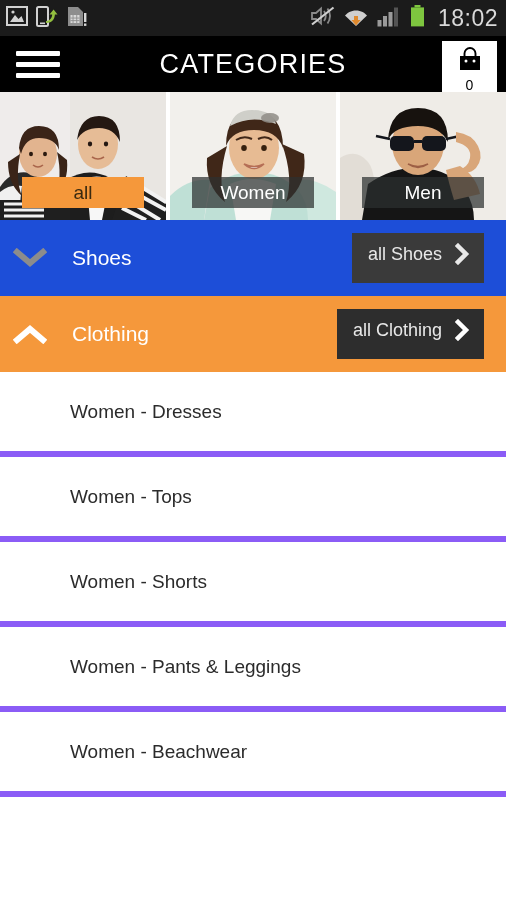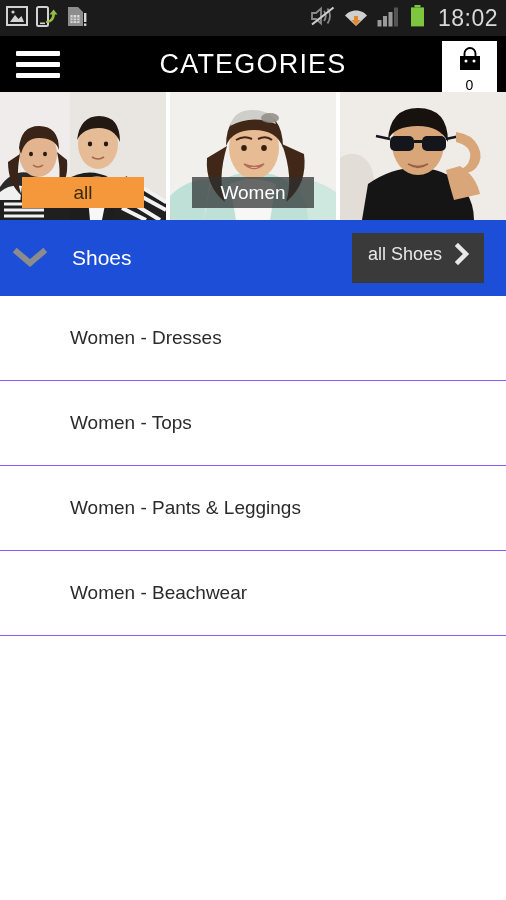--- a/index.html
+++ b/index.html
@@ -170,21 +170,21 @@
   .all-btn .chev-right { margin-left: 13px; display: flex; align-items: center; }
 
   
   .subitems { background: #ffffff; }
   .subitem {
     height: 85px;
     display: flex;
     align-items: center;
     padding-left: 70px;
     box-sizing: border-box;
-    border-bottom: 1px solid #8b5cf6;
+    border-bottom: 6px solid #8b5cf6;
     font-size: 19px;
     color: #2b2b2b;
     cursor: pointer;
     background: #ffffff;
   }
 </style>
 </head>
 <body>
 
 <div id="app">
@@ -340,41 +340,59 @@
           <rect x="50" y="44" width="24" height="15" rx="5" fill="#14161c"></rect>
           <rect x="82" y="44" width="24" height="15" rx="5" fill="#14161c"></rect>
           <rect x="74" y="48" width="8" height="3" fill="#14161c"></rect>
           <line x1="50" y1="47" x2="36" y2="44" stroke="#14161c" stroke-width="2.6"></line>
           <line x1="106" y1="47" x2="120" y2="44" stroke="#14161c" stroke-width="2.6"></line>
           <path d="M68 72 q10 7 20 0 q-10 5 -20 0 Z" fill="#ffffff" stroke="#9d5f44" stroke-width="1.5"></path>
           <path d="M116 40 q16 2 22 14 q6 12 -2 22 q-8 8 -18 2 q10 -2 12 -12 q2 -12 -14 -16 Z" fill="#d9a679"></path>
           <path d="M120 74 q16 10 20 28 l-26 6 q-6 -20 -8 -30 Z" fill="#d9a679"></path>
         </svg>
       </div>
+      <div class="tile-label">Men</div>
     </div>
   </div>
 
   <div class="cat-row dark">
     <div class="chev-wrap">
       <svg width="34" height="20" viewBox="0 0 34 20">
         <path d="M4 4 L17 15 L30 4" fill="none" stroke="#8c8c8c" stroke-width="6" stroke-linecap="square" stroke-linejoin="miter"></path>
       </svg>
     </div>
     <div class="cat-name">Shoes</div>
     <div class="all-btn">
       <span>all Shoes</span>
       <span class="chev-right">
         <svg width="15" height="22" viewBox="0 0 15 22">
           <path d="M3 3 L11 11 L3 19" fill="none" stroke="#e8e8e8" stroke-width="4.5" stroke-linecap="square"></path>
         </svg>
       </span>
     </div>
   </div>
 
+  <div class="cat-row active">
+    <div class="chev-wrap">
+      <svg width="34" height="20" viewBox="0 0 34 20">
+        <path d="M4 16 L17 5 L30 16" fill="none" stroke="#ffffff" stroke-width="6" stroke-linecap="square" stroke-linejoin="miter"></path>
+      </svg>
+    </div>
+    <div class="cat-name">Clothing</div>
+    <div class="all-btn">
+      <span>all Clothing</span>
+      <span class="chev-right">
+        <svg width="15" height="22" viewBox="0 0 15 22">
+          <path d="M3 3 L11 11 L3 19" fill="none" stroke="#ffffff" stroke-width="4.5" stroke-linecap="square"></path>
+        </svg>
+      </span>
+    </div>
+  </div>
 
   <div class="subitems">
     <div class="subitem">Women - Dresses</div>
     <div class="subitem">Women - Tops</div>
+    <div class="subitem">Women - Shorts</div>
     <div class="subitem">Women - Pants &amp; Leggings</div>
     <div class="subitem">Women - Beachwear</div>
   </div>
 
 </div>
 
 </body></html>

